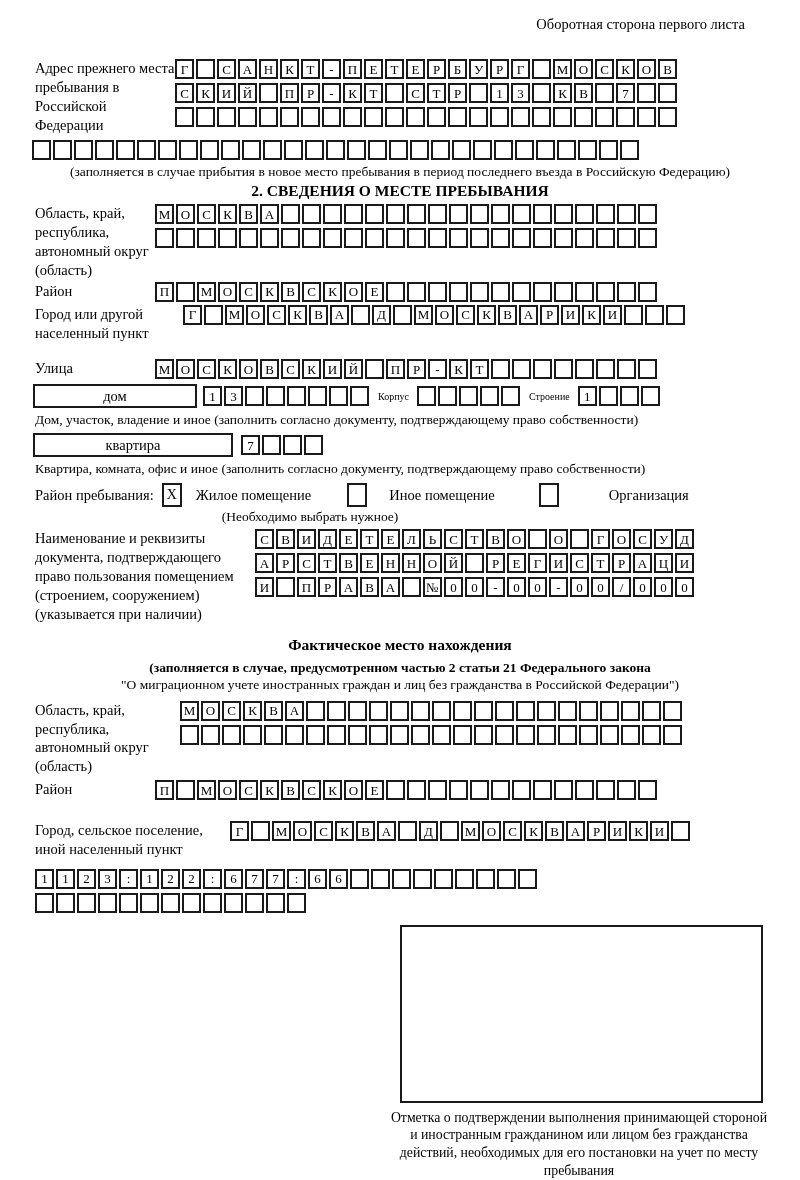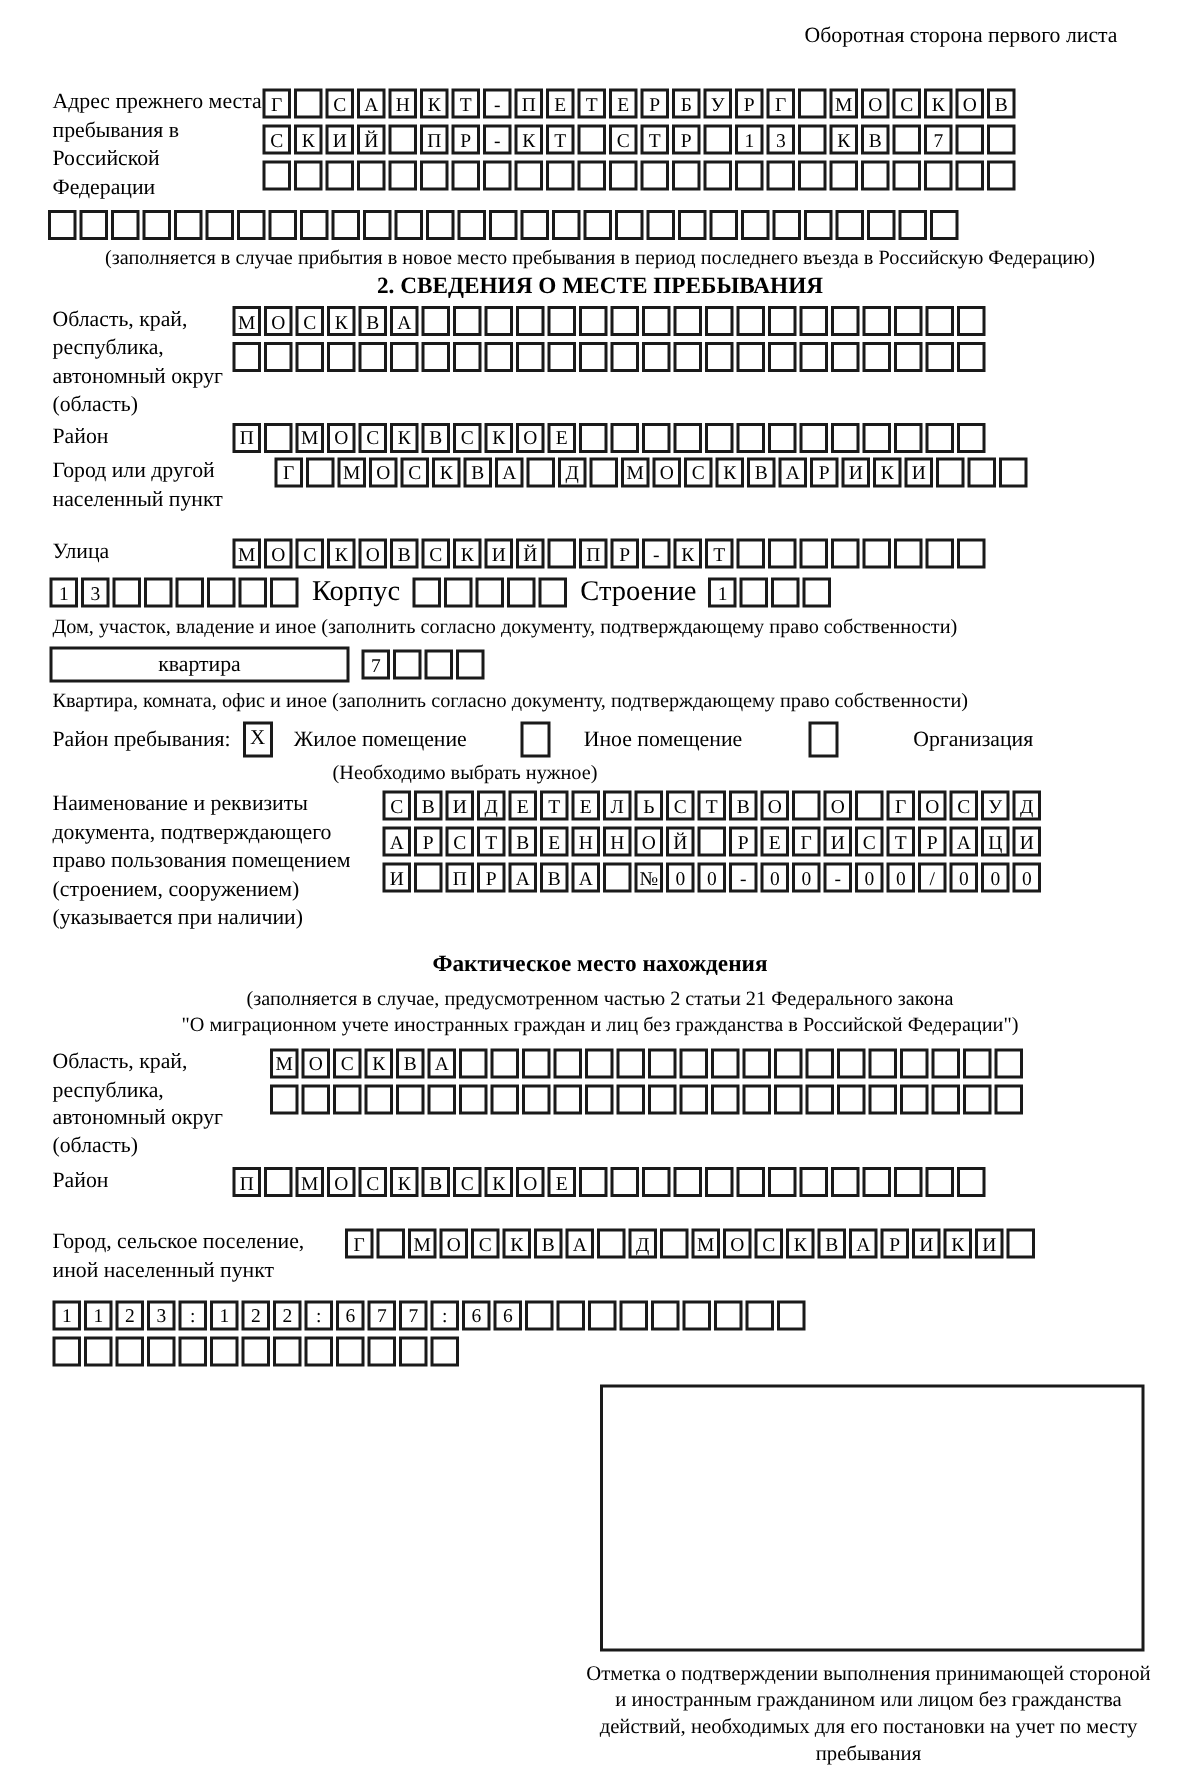--- a/index.html
+++ b/index.html
@@ -41,21 +41,21 @@
 
   
   .dom-row { display:flex; align-items:center; padding-left:33px; margin-top:5px; }
   .named-box {
     border:2px solid #1a1a1a; height:24px;
     display:flex; align-items:center; justify-content:center;
     font-size:14.5px; flex:none; background:#fff;
   }
   .w164 { width:164px; margin-right:6px; }
   .w200 { width:200px; margin-right:8px; }
-  .inline-lbl { font-size:19px; margin:0 8px 0 9px; flex:none; }
+  .inline-lbl { font-size:10px; margin:0 8px 0 9px; flex:none; }
 
   
   .mesto-row { display:flex; align-items:center; padding-left:35px; margin-top:6px; font-size:14.5px; }
   .chk {
     width:20px; height:24px; flex:none;
     border:2px solid #1a1a1a; background:#fff;
     display:flex; align-items:center; justify-content:center;
     font-size:14px;
   }
   .mesto-row .g1 { margin-left:8px; }
@@ -342,20 +342,21 @@
       <div class="cbox"></div>
       <div class="cbox"></div>
       <div class="cbox"></div>
       <div class="cbox"></div>
       <div class="cbox"></div>
       <div class="cbox"></div>
     </div>
 </div>
 
 <div class="dom-row">
+  <div class="named-box w164">дом</div>
   <div class="boxrow">
       <div class="cbox">1</div>
       <div class="cbox">3</div>
       <div class="cbox"></div>
       <div class="cbox"></div>
       <div class="cbox"></div>
       <div class="cbox"></div>
       <div class="cbox"></div>
       <div class="cbox"></div>
     </div>
@@ -468,21 +469,21 @@
         <div class="cbox">0</div>
         <div class="cbox">/</div>
         <div class="cbox">0</div>
         <div class="cbox">0</div>
         <div class="cbox">0</div>
       </div>
   </div>
 </div>
 
 <div class="h-bold" style="margin-top:12px;">Фактическое место нахождения</div>
-<div class="caption-center" style="margin-top:6px;">(заполняется в случае, предусмотренном частью 2 статьи 21 Федерального закона</div>
+<div class="caption-center" style="margin-top:6px;font-weight:bold;">(заполняется в случае, предусмотренном частью 2 статьи 21 Федерального закона</div>
 <div class="caption-center" style="margin-top:1px;">"О миграционном учете иностранных граждан и лиц без гражданства в Российской Федерации")</div>
 
 <div class="field" style="margin-top:8px;">
   <div class="label lw145">Область, край, республика, автономный округ (область)</div>
   <div class="rows-col">
     <div class="boxrow">
         <div class="cbox">М</div>
         <div class="cbox">О</div>
         <div class="cbox">С</div>
         <div class="cbox">К</div>

